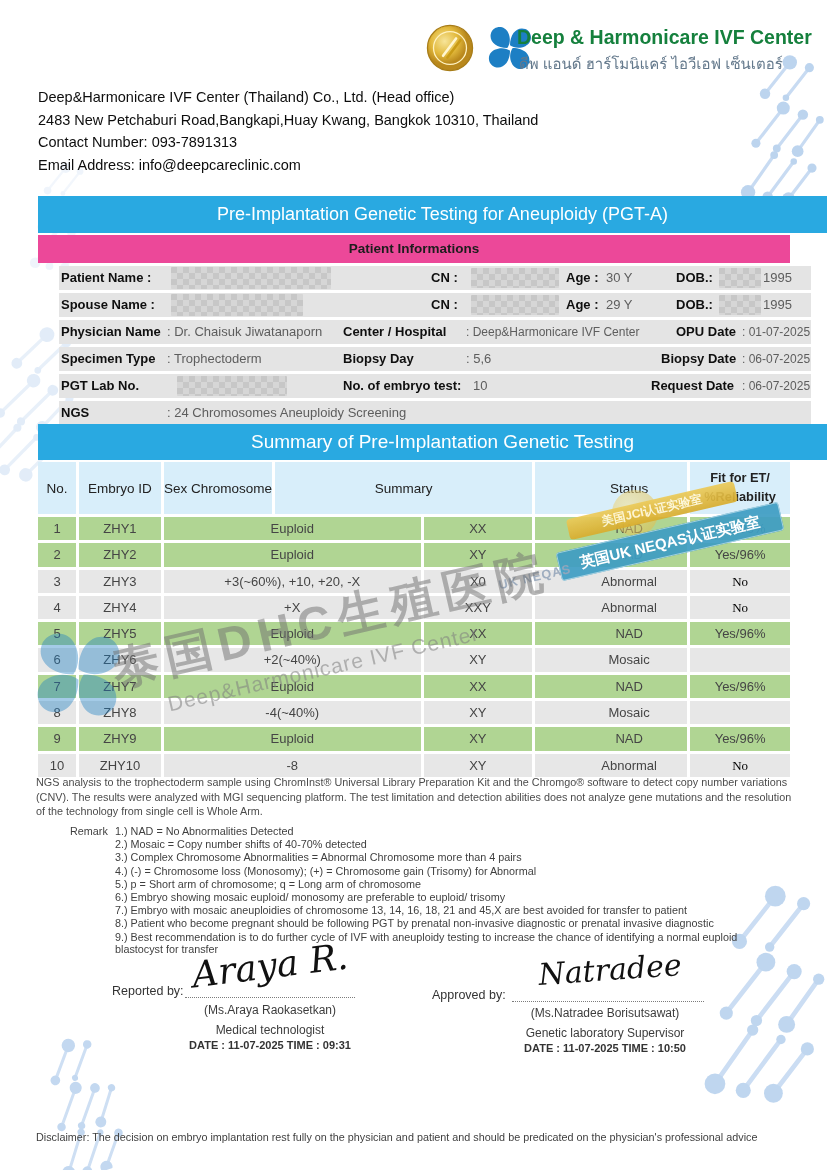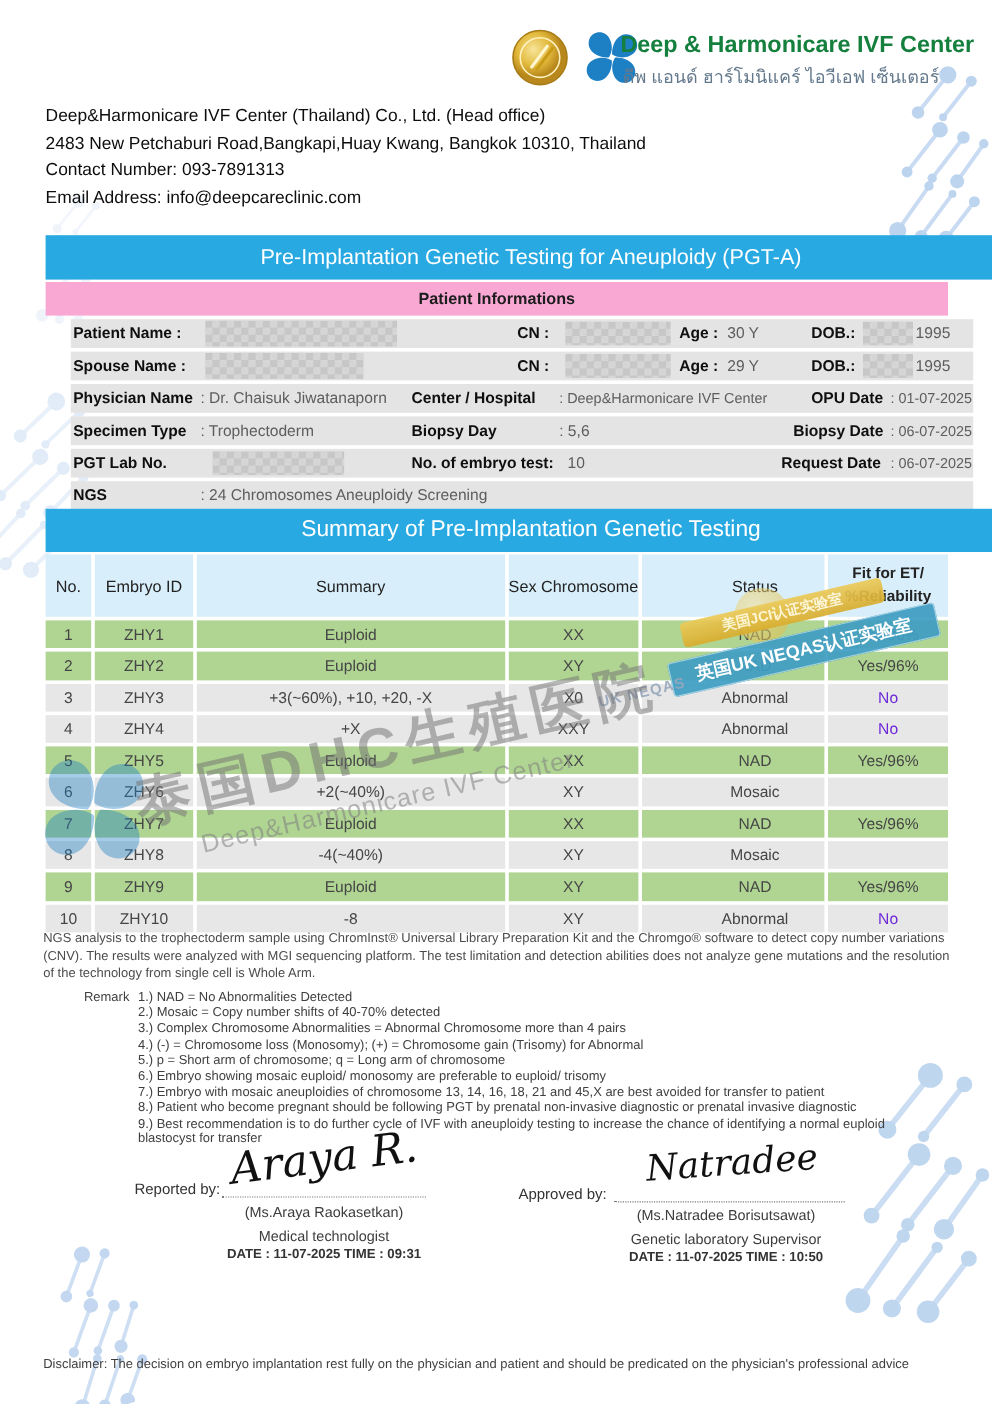--- a/index.html
+++ b/index.html
@@ -14,21 +14,21 @@
   .brand-title{position:absolute;left:517px;top:26px;font-size:19.5px;font-weight:700;color:#15803d;white-space:nowrap;z-index:1;}
   .brand-thai{position:absolute;left:519px;top:52px;font-size:15px;color:#64798c;white-space:nowrap;z-index:1;}
 
   
   .letterhead{position:absolute;left:38px;top:86px;font-size:14.5px;line-height:22.5px;color:#0d0d0d;z-index:1;}
 
   
   .bar-main{position:absolute;left:38px;width:809px;background:#29a9e1;color:#fff;text-align:center;z-index:1;}
   .bar-title{top:196px;height:37px;line-height:37px;font-size:18px;}
   .bar-summary{top:424px;height:36px;line-height:36px;font-size:19px;}
-  .bar-sub{position:absolute;left:38px;top:235px;width:752px;height:28px;line-height:28px;background:#f9a8d4;
+  .bar-sub{position:absolute;left:38px;top:235px;width:752px;height:28px;line-height:28px;background:#ec4899;
            color:#1d1d1d;text-align:center;font-size:13.5px;font-weight:700;z-index:1;}
 
   
   .inforows{position:absolute;left:38px;top:266px;width:752px;z-index:1;padding-left:21px;}
   .irow{position:relative;height:24px;background:#e4e4e4;margin-bottom:3px;font-size:13px;}
   .irow span{position:absolute;top:0;line-height:24px;white-space:nowrap;}
   .lbl{font-weight:700;color:#0f0f0f;}
   .val{color:#5d5d5d;}
   .redact{position:absolute;border-radius:1px;filter:blur(.6px);
     background-image:
@@ -41,21 +41,21 @@
   .thead{display:flex;margin-bottom:3px;}
   .th{background:#d8eefa;height:52px;display:flex;align-items:center;justify-content:center;
       font-size:13.5px;color:#222;text-align:center;}
   .th+.th,.tc+.tc{margin-left:3px;}
   .th-fit{flex-direction:column;line-height:1.45;font-size:12.8px;font-weight:bold;}
   .trow{display:flex;margin-bottom:3px;}
   .tc{height:23.3px;line-height:23.3px;text-align:center;font-size:13px;color:#454545;overflow:hidden;white-space:nowrap;}
   .w-no{width:40px;}.w-id{width:86px;}.w-sum{width:270px;}.w-sex{width:114px;}.w-st{width:122px;padding-left:36px;}.w-fit{width:105px;}
   .trow.tone-green .tc{background:#b0d593;}
   .trow.tone-gray  .tc{background:#e7e7e7;}
-  .tc.fit-no{color:#6d28d9;}
+  .tc.fit-no{color:#000000;font-family:Liberation Serif, serif;}
 
   
   .wm{position:absolute;pointer-events:none;z-index:2;white-space:nowrap;}
   .wm-block{left:106px;top:640px;transform:rotate(-13deg);transform-origin:0 0;}
   .wm-cn{font-size:47px;font-weight:700;letter-spacing:7px;color:rgba(112,112,112,.5);}
   .wm-en{margin-left:46px;margin-top:2px;font-size:21px;color:rgba(128,128,128,.55);letter-spacing:1px;}
   .wm-badge-gold{left:566px;top:500px;width:172px;height:21px;line-height:21px;transform:rotate(-13deg);
      background:linear-gradient(#eccb5a,#d9ad2e);color:#fff7d6;font-size:12px;font-weight:700;
      text-align:center;border-radius:4px;opacity:.92;}
   .wm-badge-blue{left:556px;top:527px;width:228px;height:29px;line-height:29px;transform:rotate(-13deg);
@@ -227,22 +227,22 @@
       <span class="val" style="left:108px">: 24 Chromosomes Aneuploidy Screening</span>
     </div>
   </div>
 
   <div class="bar-main bar-summary">Summary of Pre-Implantation Genetic Testing</div>
 
   <div class="tbl">
     <div class="thead">
       <div class="th w-no">No.</div>
       <div class="th w-id">Embryo ID</div>
+      <div class="th w-sex">Sex Chromosome</div>
       <div class="th w-sum">Summary</div>
-      <div class="th w-sex">Sex Chromosome</div>
       <div class="th w-st">Status</div>
       <div class="th w-fit th-fit">
         <span>Fit for ET/</span>
         <span>%Reliability</span>
       </div>
     </div>
 
     <div class="trow tone-green">
       <div class="tc w-no">1</div>
       <div class="tc w-id">ZHY1</div>

